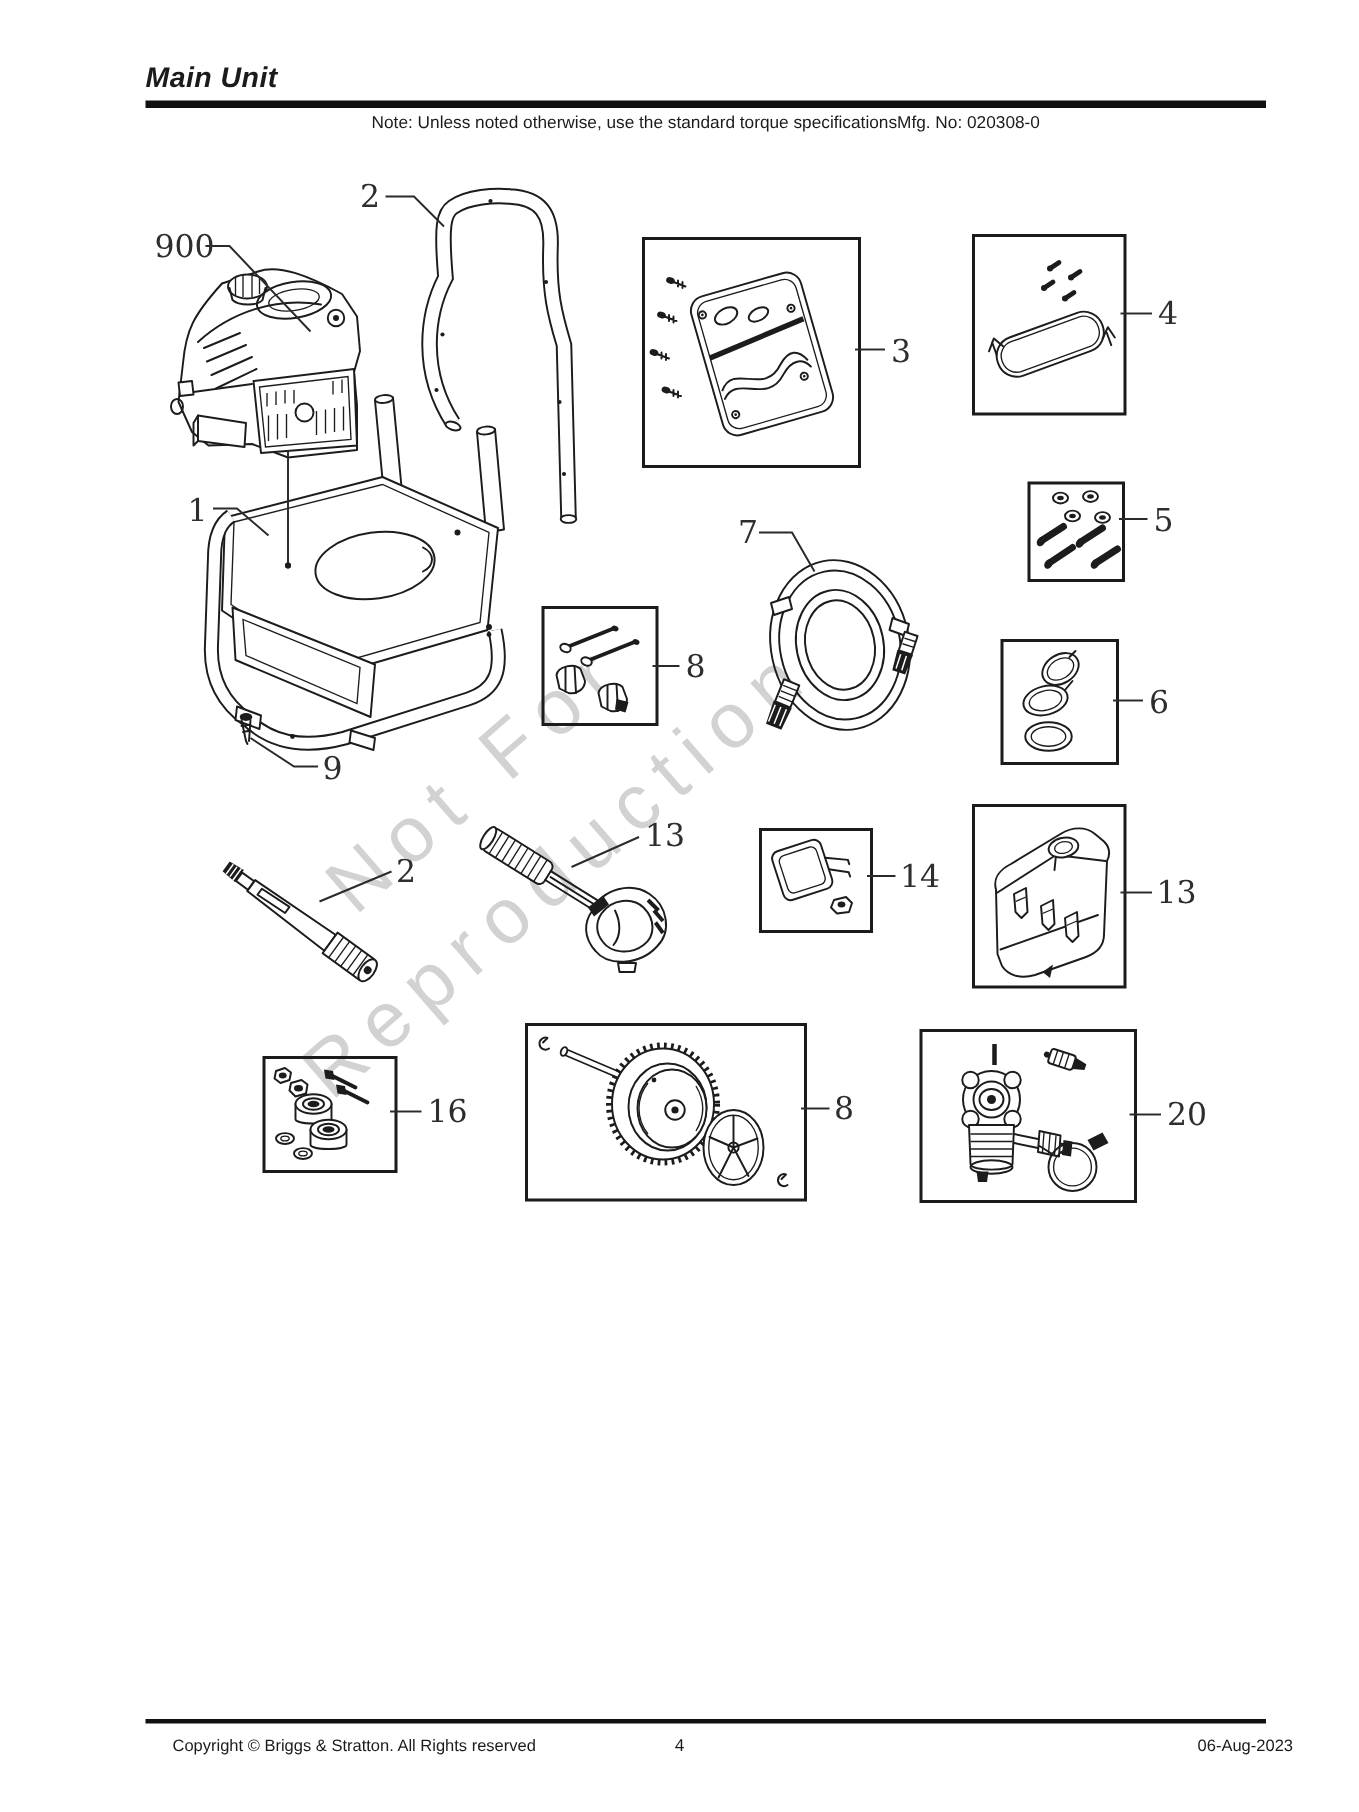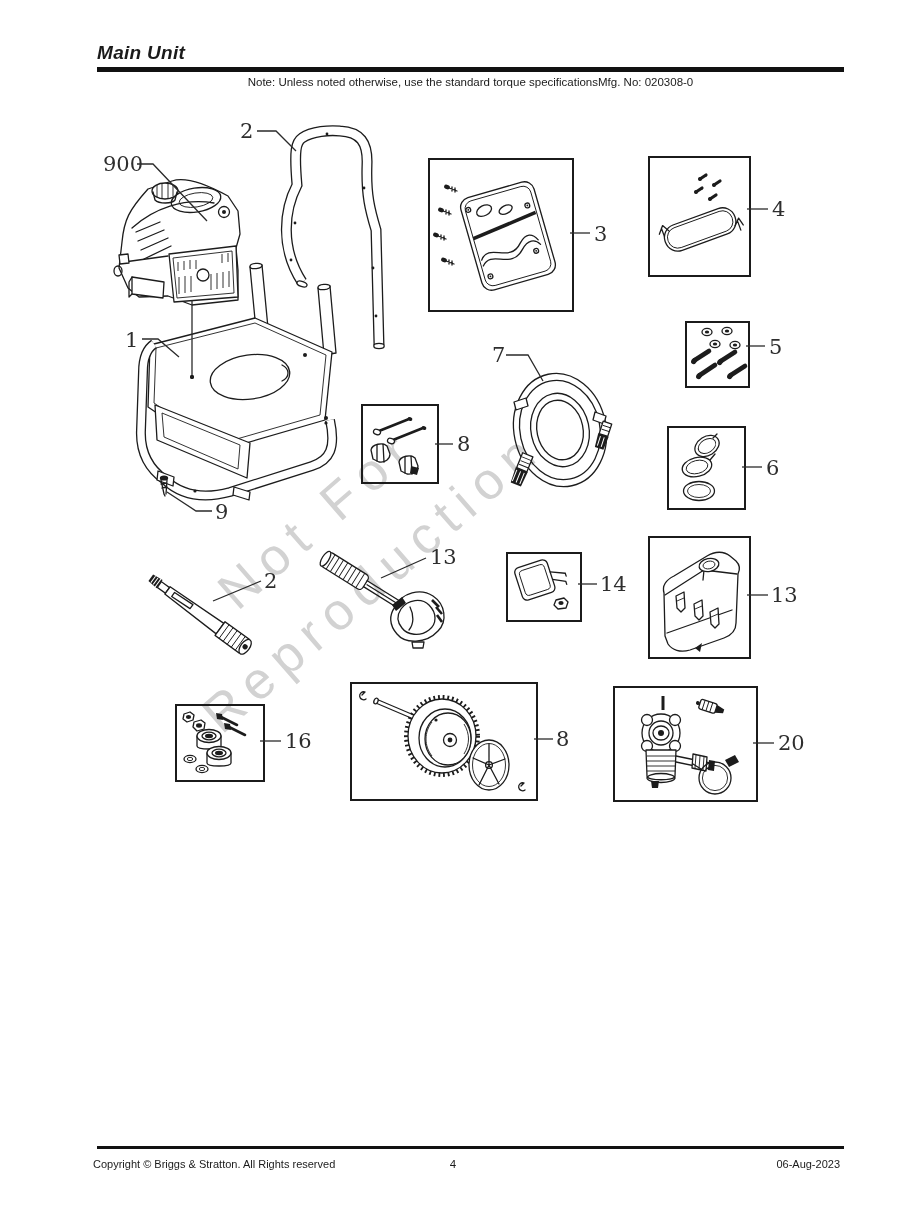--- a/index.html
+++ b/index.html
@@ -4,21 +4,21 @@
 <style>
   html,body{margin:0;padding:0;background:#ffffff;}
   .page{position:relative;width:906px;height:1208px;background:#fff;overflow:hidden;
         font-family:"Liberation Sans", sans-serif;color:#1b1b1b;}
   
   .title{position:absolute;left:97px;top:42px;font-size:19px;font-weight:bold;font-style:italic;letter-spacing:.3px;}
   .rule-thick{position:absolute;left:97px;top:67px;width:747px;height:5px;background:#111;}
   .note-row{position:absolute;left:97px;top:76px;width:747px;display:flex;justify-content:center;font-size:11.5px;}
   
   .rule-footer{position:absolute;left:97px;top:1146px;width:747px;height:3px;background:#111;}
-  .footer-row{position:absolute;left:93px;top:1158px;width:747px;display:flex;justify-content:space-between;font-size:11px;}
+  .footer-row{position:absolute;left:115px;top:1158px;width:747px;display:flex;justify-content:space-between;font-size:11px;}
   .footer-center{position:absolute;left:0;top:1158px;width:906px;text-align:center;font-size:11.5px;}
   
   .watermark{position:absolute;left:110px;top:405px;width:470px;height:290px;
              display:flex;flex-direction:column;justify-content:center;align-items:center;
              transform:rotate(-41deg);color:#d2d2d2;font-size:52px;letter-spacing:10px;line-height:1.6;
              z-index:0;white-space:nowrap;}
   
   .diagram{position:absolute;inset:0;z-index:1;}
   svg.part{position:absolute;overflow:visible;}
   .pbox{position:absolute;border:2px solid #1b1b1b;background:transparent;}

